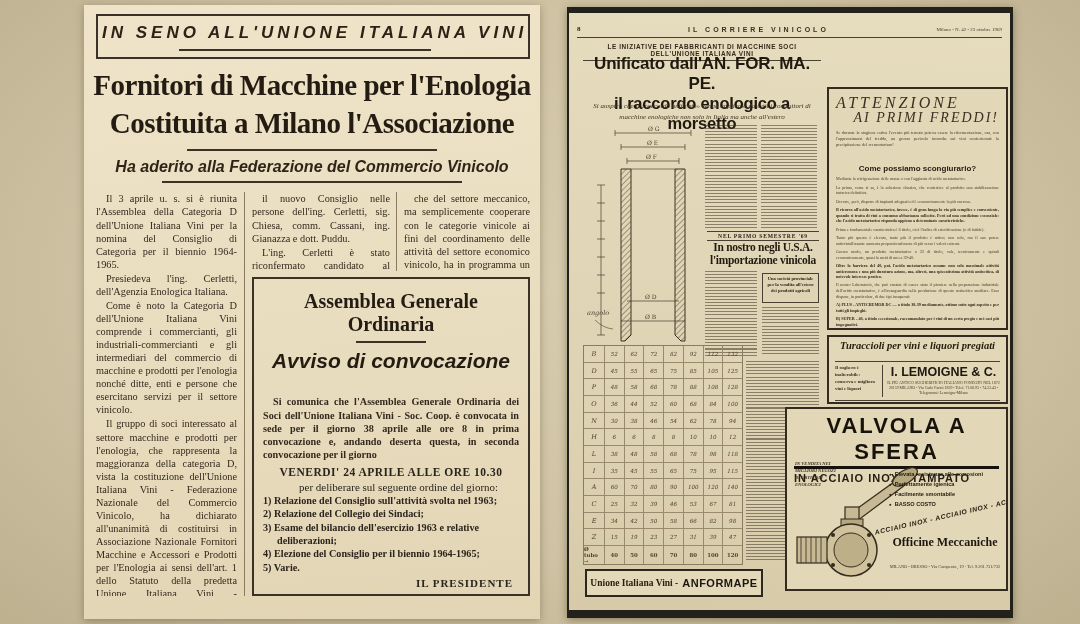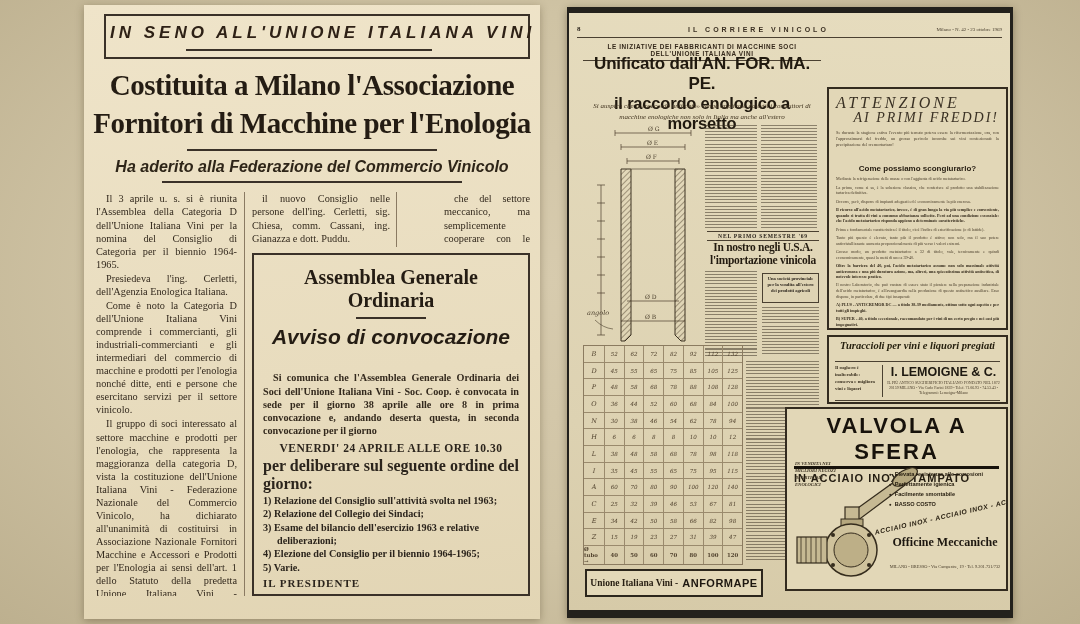--- a/index.html
+++ b/index.html
@@ -3,49 +3,49 @@
 <meta charset="utf-8">
 <style>
   html,body{margin:0;padding:0;}
   .stage{position:relative;width:1080px;height:624px;overflow:hidden;
     background:radial-gradient(ellipse at 50% 45%, #d7cbae 0%, #cfc3a4 55%, #bdb08f 100%);
     font-family:"Liberation Serif", serif; color:#2b241c;}
   
   .left-page{position:absolute;left:84px;top:5px;width:456px;height:614px;
     background:linear-gradient(175deg,#efe4c9 0%,#e8dcbe 60%,#e2d5b4 100%);
     box-shadow:0 2px 8px rgba(60,45,20,.35);padding:0;box-sizing:border-box;}
-  .lp-kicker-box{margin:9px 10px 0 20px;border:2px solid #3a3128;padding:7px 20px 6px 4px;text-align:center;}
+  .lp-kicker-box{margin:9px 10px 0 12px;border:2px solid #3a3128;padding:7px 20px 6px 4px;text-align:center;}
   .lp-kicker{font-family:"Liberation Sans",sans-serif;font-weight:700;font-style:italic;
     font-size:17px;letter-spacing:4px;color:#2e2116;white-space:nowrap;}
   .lp-kicker-rule{width:62%;height:2px;background:#3a3128;margin:6px auto 0 auto;}
   .lp-headline{margin:8px 6px 0 6px;text-align:center;font-weight:700;font-size:29px;
     line-height:1.3;color:#241c13;letter-spacing:-.5px;}
   .lp-rule1{width:55%;height:2px;background:#3a3128;margin:7px auto 0 auto;}
   .lp-subhead{margin:7px 0 0 0;text-align:center;font-family:"Liberation Sans",sans-serif;
     font-weight:700;font-style:italic;font-size:16px;color:#2e2518;}
   .lp-rule2{width:66%;height:2px;background:#3a3128;margin:5px auto 0 auto;}
   .lp-body{display:flex;margin:9px 10px 0 12px;height:404px;overflow:hidden;}
   .lp-col{font-size:10.3px;line-height:1.27;text-align:justify;color:#33291d;}
   .lp-col p{margin:0 0 1px 0;text-indent:10px;}
   .lp-col1{width:141px;padding-right:7px;border-right:1px solid #8a7a62;height:100%;overflow:hidden;}
   .lp-right{flex:1;display:flex;flex-direction:column;padding-left:7px;}
-  .lp-toprow{display:flex;height:158px;overflow:hidden;gap:40px;}
+  .lp-toprow{display:flex;height:158px;overflow:hidden;}
   .lp-col2{width:138px;padding-right:6px;border-right:1px solid #8a7a62;overflow:hidden;}
   .lp-col3{flex:1;padding-left:7px;overflow:hidden;}
   .notice-box{margin-top:6px;border:2px solid #3a3128;padding:6px 9px 5px 9px;flex:1;box-sizing:border-box;}
   .nb-title{text-align:center;font-weight:700;font-size:20px;color:#241c13;margin-top:5px;}
   .nb-rule{width:70px;height:2px;background:#3a3128;margin:5px auto 6px auto;}
   .nb-sub{text-align:center;font-family:"Liberation Sans",sans-serif;font-weight:700;
     font-style:italic;font-size:21px;color:#241c13;margin-bottom:22px;}
   .nb-body{font-size:10.2px;font-weight:700;text-align:justify;line-height:1.3;color:#33291d;text-indent:10px;}
   .nb-date{text-align:center;font-weight:700;font-size:11.5px;margin:4px 0 3px 0;letter-spacing:.5px;}
-  .nb-intro{font-weight:700;font-size:16px;}
+  .nb-intro{font-weight:400;font-size:11px;margin-left:36px;}
   .nb-agenda{margin:1px 0 0 0;padding:0;list-style:none;}
   .nb-agenda li{font-weight:700;font-size:10.2px;line-height:1.32;padding-left:14px;text-indent:-14px;}
-  .nb-sign{font-weight:700;font-size:11px;letter-spacing:1px;margin-top:3px;padding-right:6px;}
+  .nb-sign{text-align:right;font-weight:700;font-size:11px;letter-spacing:1px;margin-top:3px;padding-right:6px;}
   
   .right-frame{position:absolute;left:567px;top:7px;width:446px;height:611px;
     background:#23211c;box-shadow:0 2px 8px rgba(50,40,15,.4);}
   .right-paper{position:absolute;left:2px;top:6px;width:441px;height:597px;
     background:linear-gradient(184deg,#e6dcbe 0%,#ddd2b2 70%,#d6caa8 100%);overflow:hidden;}
   .rp-masthead{position:absolute;left:8px;top:8px;right:8px;height:16px;
     display:flex;align-items:center;justify-content:space-between;border-bottom:1px solid #4a4031;}
   .rp-pagenum{font-weight:700;font-size:7px;}
   .rp-title{font-family:"Liberation Sans",sans-serif;font-weight:700;font-size:7px;letter-spacing:3px;color:#3a2f22;}
   .rp-issue{font-size:5px;color:#4a4031;}
@@ -130,22 +130,22 @@
 <body>
 
 <div class="stage">
 
   <div class="left-page">
     <div class="lp-kicker-box">
       <div class="lp-kicker">IN SENO ALL'UNIONE ITALIANA VINI</div>
       <div class="lp-kicker-rule"></div>
     </div>
     <div class="lp-headline">
+      <div>Fornitori di Macchine per l'Enologia</div>
       <div>Costituita a Milano l'Associazione</div>
-      <div>Fornitori di Macchine per l'Enologia</div>
     </div>
     <div class="lp-rule1"></div>
     <div class="lp-subhead">Ha aderito alla Federazione del Commercio Vinicolo</div>
     <div class="lp-rule2"></div>
     <div class="lp-body">
       <div class="lp-col lp-col1">
         <p>Il 3 aprile u. s. si è riunita l'Assemblea della Categoria D dell'Unione Italiana Vini per la nomina del Consiglio di Categoria per il biennio 1964-1965.</p>
         <p>Presiedeva l'ing. Cerletti, dell'Agenzia Enologica Italiana.</p>
         <p>Come è noto la Categoria D dell'Unione Italiana Vini comprende i commercianti, gli industriali-commercianti e gli intermediari del commercio di macchine e prodotti per l'enologia nonché ditte, enti e persone che esercitano servizi per il settore vinicolo.</p>
         <p>Il gruppo di soci interessato al settore macchine e prodotti per l'enologia, che rappresenta la maggioranza della categoria D, vista la costituzione dell'Unione Italiana Vini - Federazione Nazionale del Commercio Vinicolo, ha dichiarato all'unanimità di costituirsi in Associazione Nazionale Fornitori Macchine e Accessori e Prodotti per l'Enologia ai sensi dell'art. 1 dello Statuto della predetta Unione Italiana Vini - Federazione Nazionale del Commercio Vinicolo.</p>

